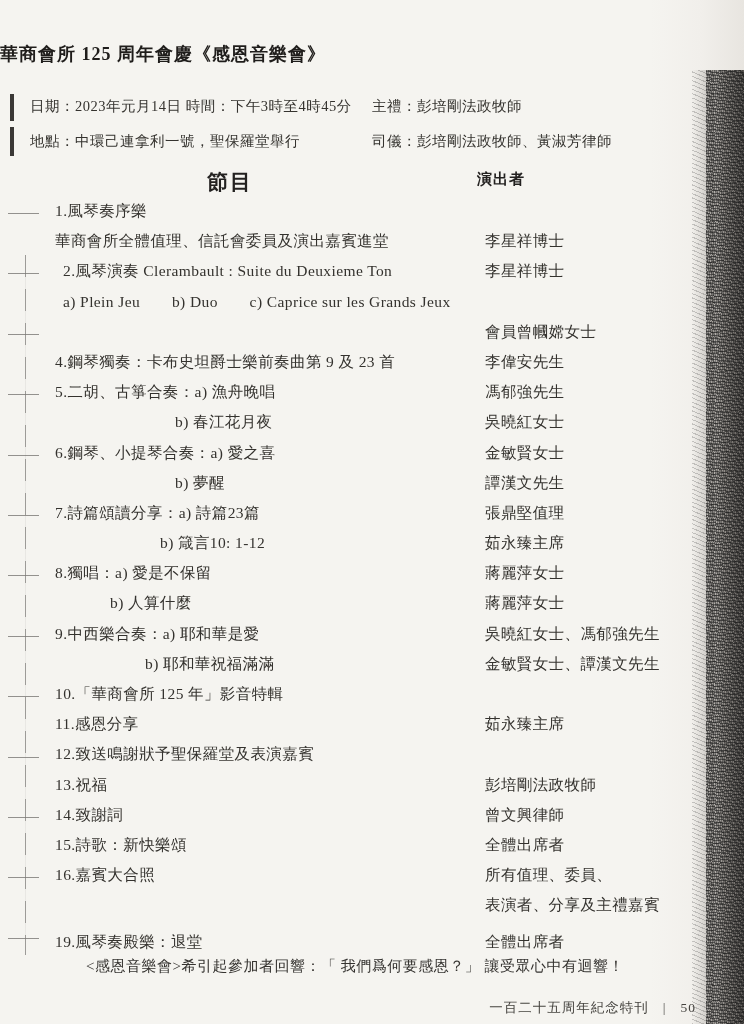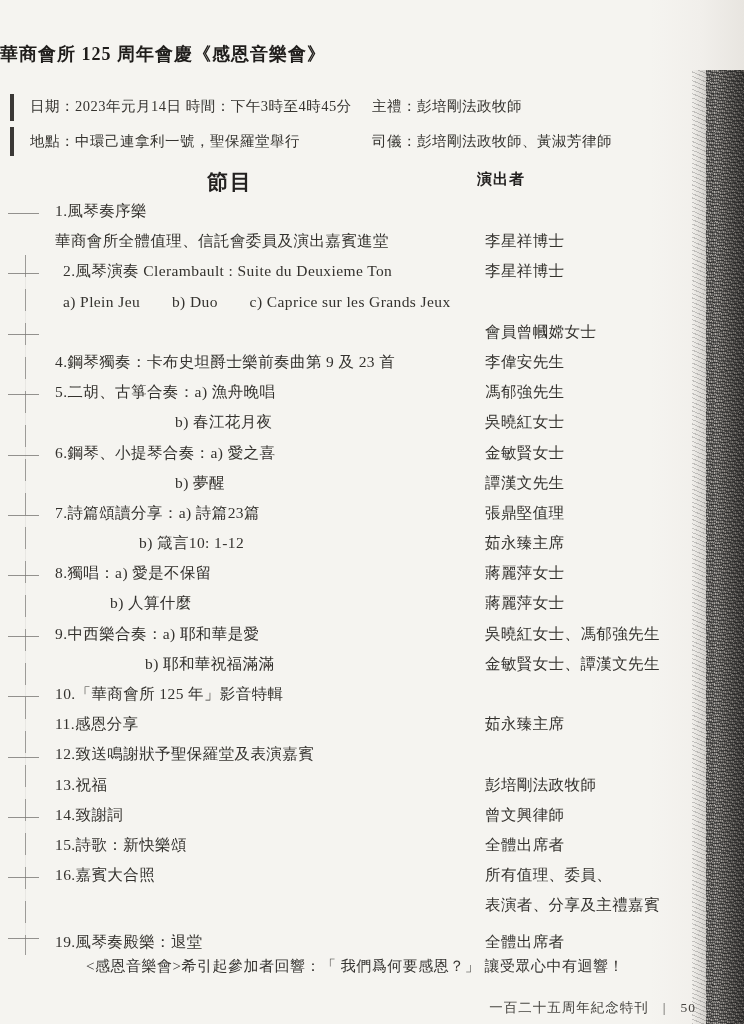--- a/index.html
+++ b/index.html
@@ -99,21 +99,21 @@
       <div class="row"><span class="prog" style="margin-left: 0px;">華商會所全體值理、信託會委員及演出嘉賓進堂</span><span class="perf">李星祥博士</span></div>
       <div class="row"><span class="prog" style="margin-left: 8px;">2.風琴演奏 Clerambault : Suite du Deuxieme Ton</span><span class="perf">李星祥博士</span></div>
       <div class="row"><span class="prog" style="margin-left: 8px;">a) Plein Jeu　　b) Duo　　c) Caprice sur les Grands Jeux</span></div>
       <div class="row"><span class="perf">會員曾幗嫦女士</span></div>
       <div class="row"><span class="prog" style="margin-left: 0px;">4.鋼琴獨奏：卡布史坦爵士樂前奏曲第 9 及 23 首</span><span class="perf">李偉安先生</span></div>
       <div class="row"><span class="prog" style="margin-left: 0px;">5.二胡、古箏合奏：a) 漁舟晚唱</span><span class="perf">馮郁強先生</span></div>
       <div class="row"><span class="prog" style="margin-left: 120px;">b) 春江花月夜</span><span class="perf">吳曉紅女士</span></div>
       <div class="row"><span class="prog" style="margin-left: 0px;">6.鋼琴、小提琴合奏：a) 愛之喜</span><span class="perf">金敏賢女士</span></div>
       <div class="row"><span class="prog" style="margin-left: 120px;">b) 夢醒</span><span class="perf">譚漢文先生</span></div>
       <div class="row"><span class="prog" style="margin-left: 0px;">7.詩篇頌讀分享：a) 詩篇23篇</span><span class="perf">張鼎堅值理</span></div>
-      <div class="row"><span class="prog" style="margin-left: 84px;">b) 箴言10: 1-12</span><span class="perf">茹永臻主席</span></div>
+      <div class="row"><span class="prog" style="margin-left: 105px;">b) 箴言10: 1-12</span><span class="perf">茹永臻主席</span></div>
       <div class="row"><span class="prog" style="margin-left: 0px;">8.獨唱：a) 愛是不保留</span><span class="perf">蔣麗萍女士</span></div>
       <div class="row"><span class="prog" style="margin-left: 55px;">b) 人算什麼</span><span class="perf">蔣麗萍女士</span></div>
       <div class="row"><span class="prog" style="margin-left: 0px;">9.中西樂合奏：a) 耶和華是愛</span><span class="perf">吳曉紅女士、馮郁強先生</span></div>
       <div class="row"><span class="prog" style="margin-left: 90px;">b) 耶和華祝福滿滿</span><span class="perf">金敏賢女士、譚漢文先生</span></div>
       <div class="row"><span class="prog" style="margin-left: 0px;">10.「華商會所 125 年」影音特輯</span></div>
       <div class="row"><span class="prog" style="margin-left: 0px;">11.感恩分享</span><span class="perf">茹永臻主席</span></div>
       <div class="row"><span class="prog" style="margin-left: 0px;">12.致送鳴謝狀予聖保羅堂及表演嘉賓</span></div>
       <div class="row"><span class="prog" style="margin-left: 0px;">13.祝福</span><span class="perf">彭培剛法政牧師</span></div>
       <div class="row"><span class="prog" style="margin-left: 0px;">14.致謝詞</span><span class="perf">曾文興律師</span></div>
       <div class="row"><span class="prog" style="margin-left: 0px;">15.詩歌：新快樂頌</span><span class="perf">全體出席者</span></div>

